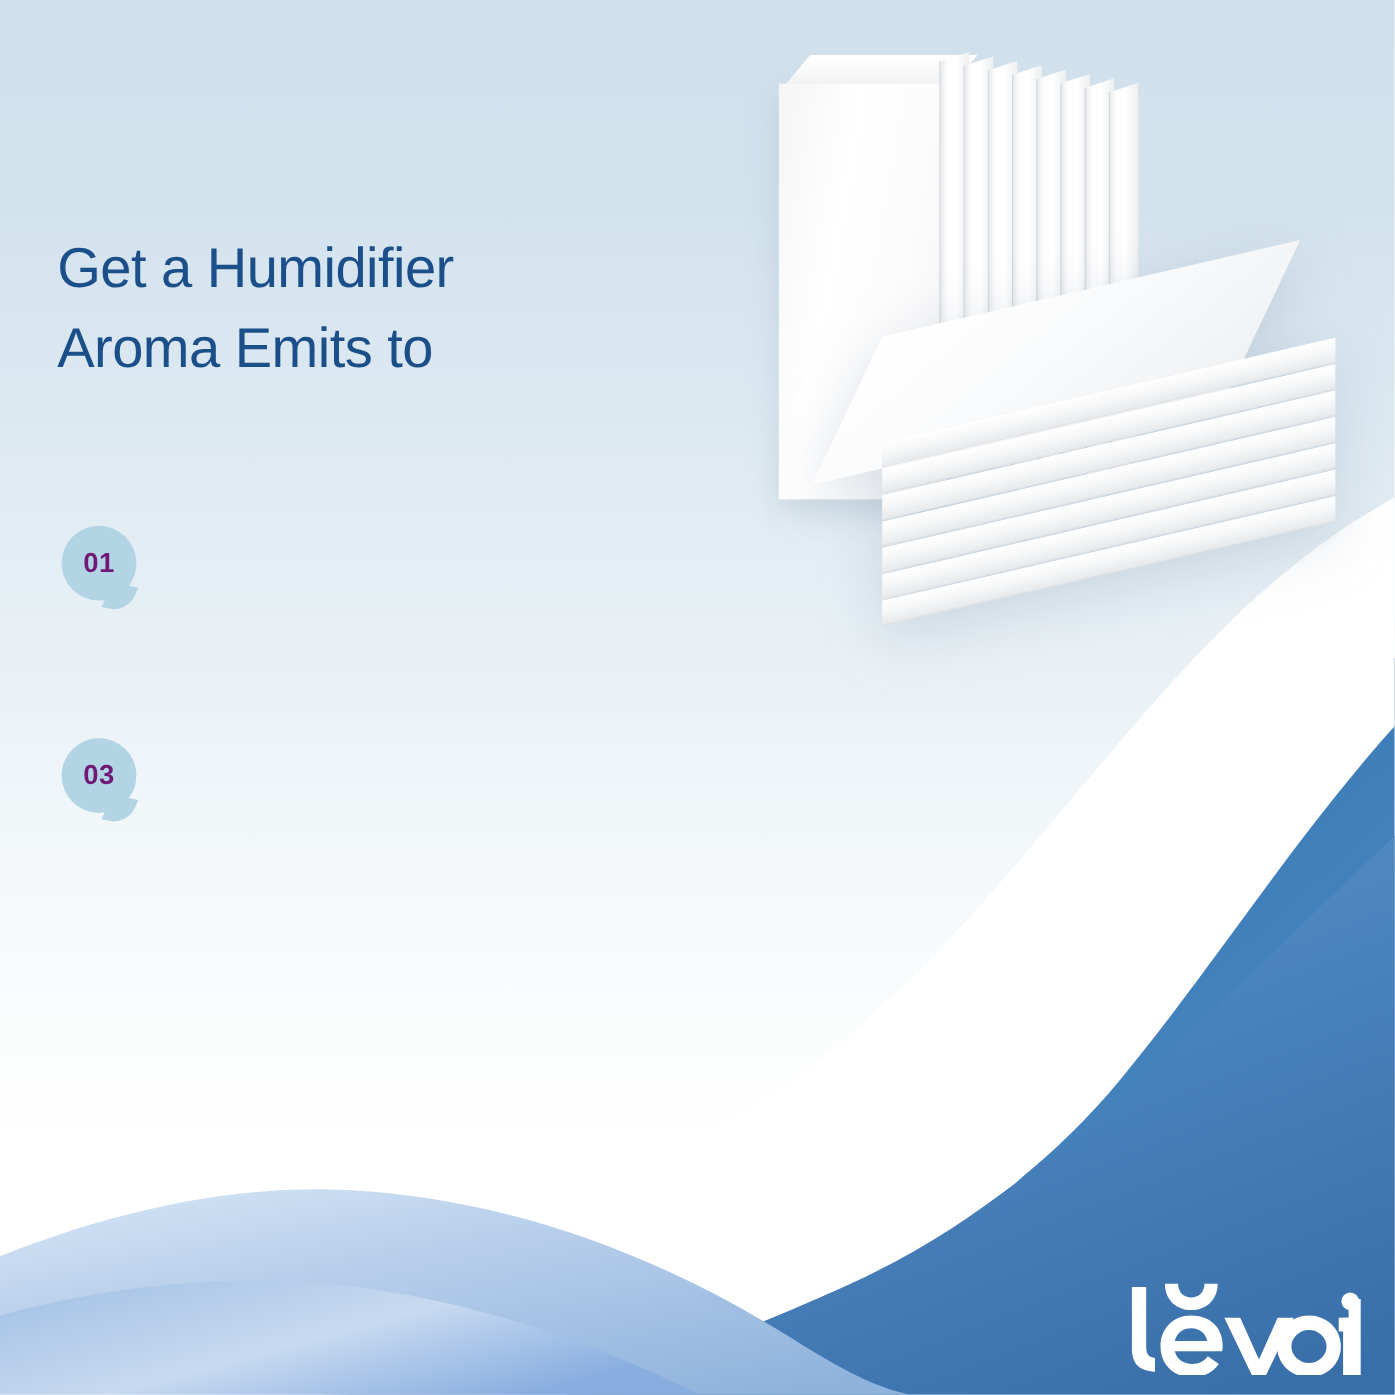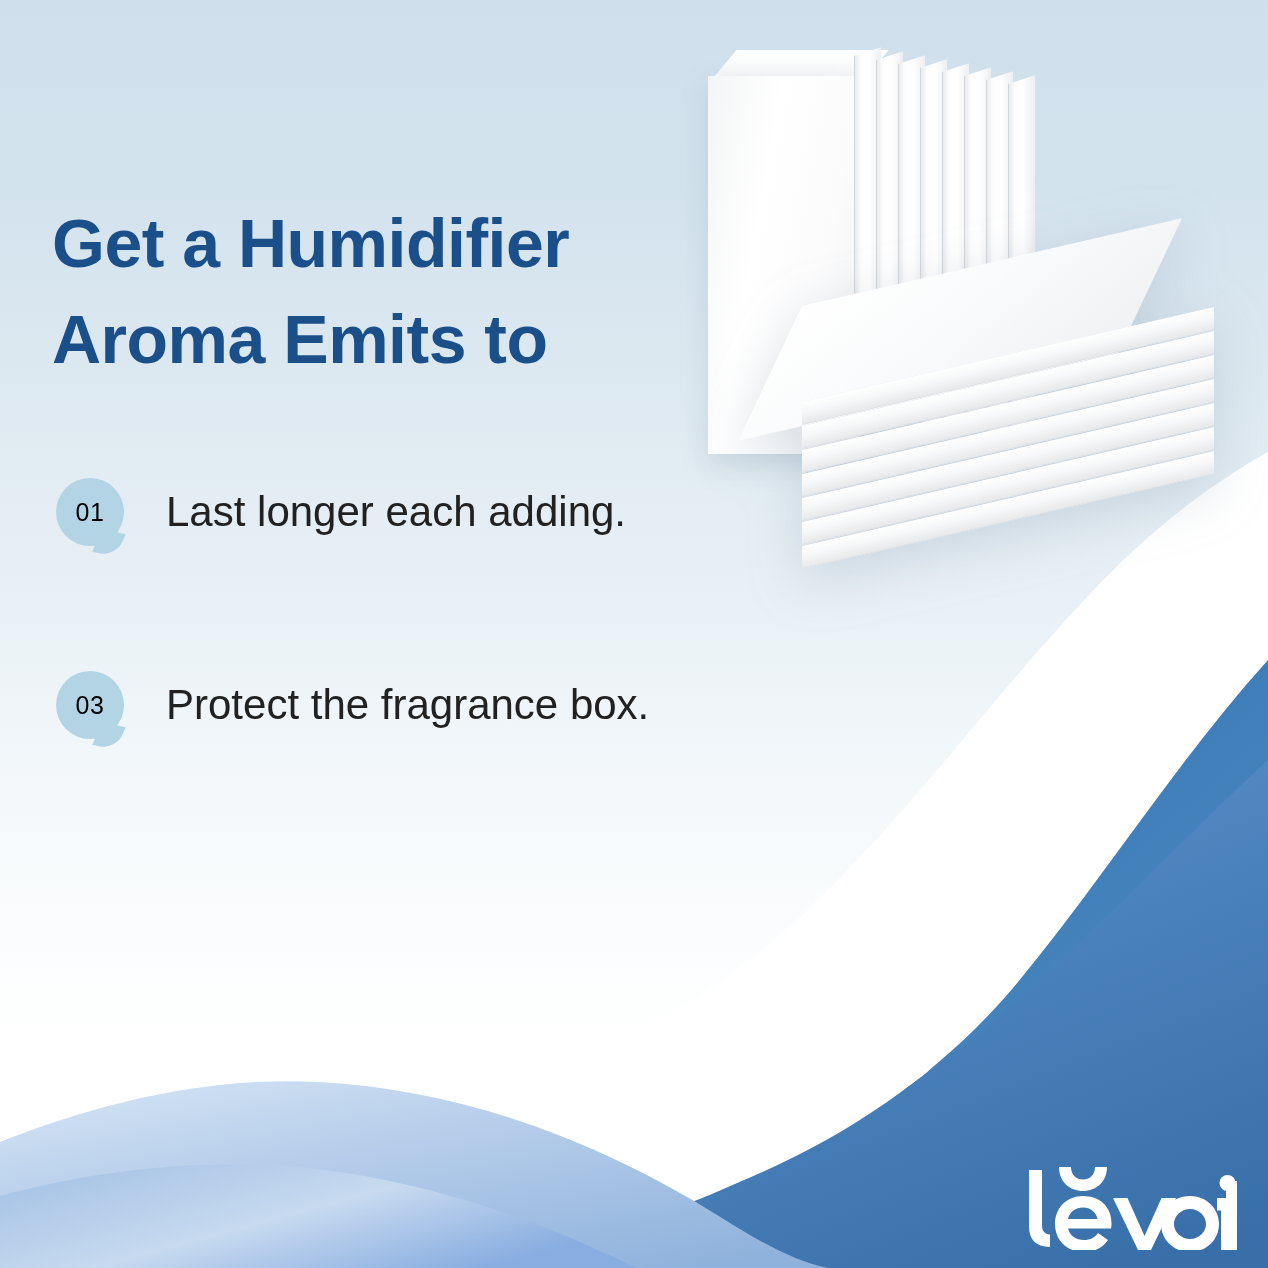--- a/index.html
+++ b/index.html
@@ -123,26 +123,26 @@
     background: linear-gradient(180deg, #ffffff 0%, #f6f7f8 48%, #e7e9eb 100%);
     border-bottom: 1px solid rgba(196,202,208,0.6);
     transform: skewY(-13deg);
     transform-origin: top left;
   }
 
   
   .headline {
     position: absolute;
     left: 52px;
-    top: 149px;
+    top: 174px;
     width: 640px;
     z-index: 5;
     color: #1a4f8a;
-    font-size: 68px;
-    font-weight: 700;
+    font-size: 51px;
+    font-weight: 400;
     line-height: 1.42;
     letter-spacing: -0.5px;
   }
   .headline .hl-line { display: block; }
 
   
   .features {
     position: absolute;
     left: 56px;
     top: 472px;
@@ -161,23 +161,23 @@
   .badge {
     position: relative;
     flex: 0 0 auto;
     width: 68px;
     height: 68px;
     border-radius: 50%;
     background: #b3d4e4;
     display: flex;
     align-items: center;
     justify-content: center;
-    color: #000000;
+    color: #701a75;
     font-size: 25px;
-    font-weight: 400;
+    font-weight: 700;
     letter-spacing: 0.5px;
   }
   .badge::after {
     content: "";
     position: absolute;
     right: 3px;
     bottom: -9px;
     width: 24px;
     height: 24px;
     background: #b3d4e4;
@@ -305,29 +305,27 @@
     <span class="hl-line">Get a Humidifier</span>
     <span class="hl-line">Aroma Emits to</span>
   </h1>
 
   <div class="features">
 
     <div class="feature-row">
       <div class="badge">
         <span>01</span>
       </div>
-      <div class="feature-text">Last longer each adding.</div>
     </div>
 
 
     <div class="feature-row">
       <div class="badge">
         <span>03</span>
       </div>
-      <div class="feature-text">Protect the fragrance box.</div>
     </div>
 
   </div>
 
   <svg class="logo" viewBox="0 0 430 184" xmlns="http://www.w3.org/2000/svg">
     <g fill="#ffffff">
 
       <path d="M14,24 h26 v110 c0,12 5,18 16,19 v25 c-29,-1 -42,-15 -42,-42 Z"></path>
 
       <path d="M74,18 c0,30 22,48 48,48 c26,0 48,-18 48,-48 h-24

